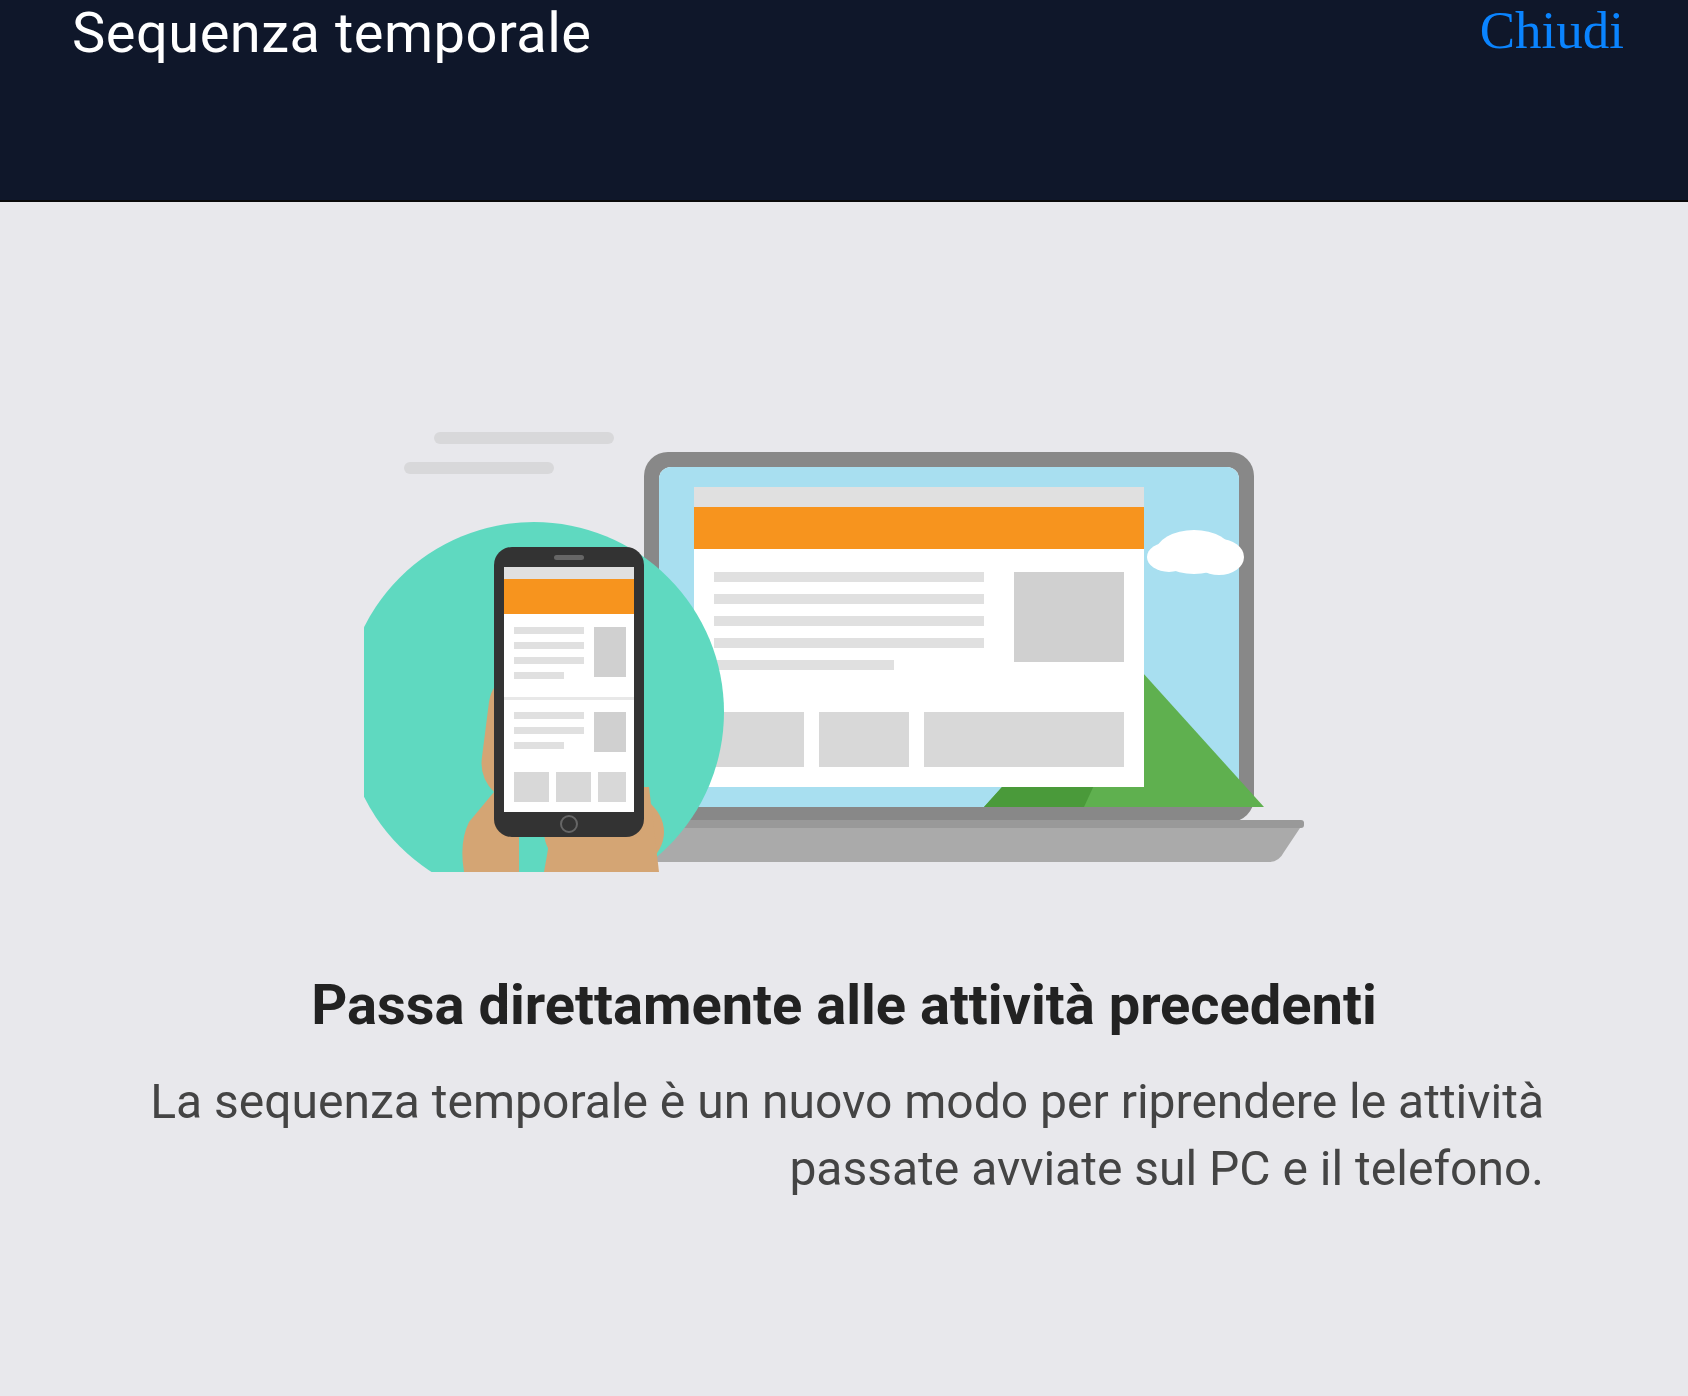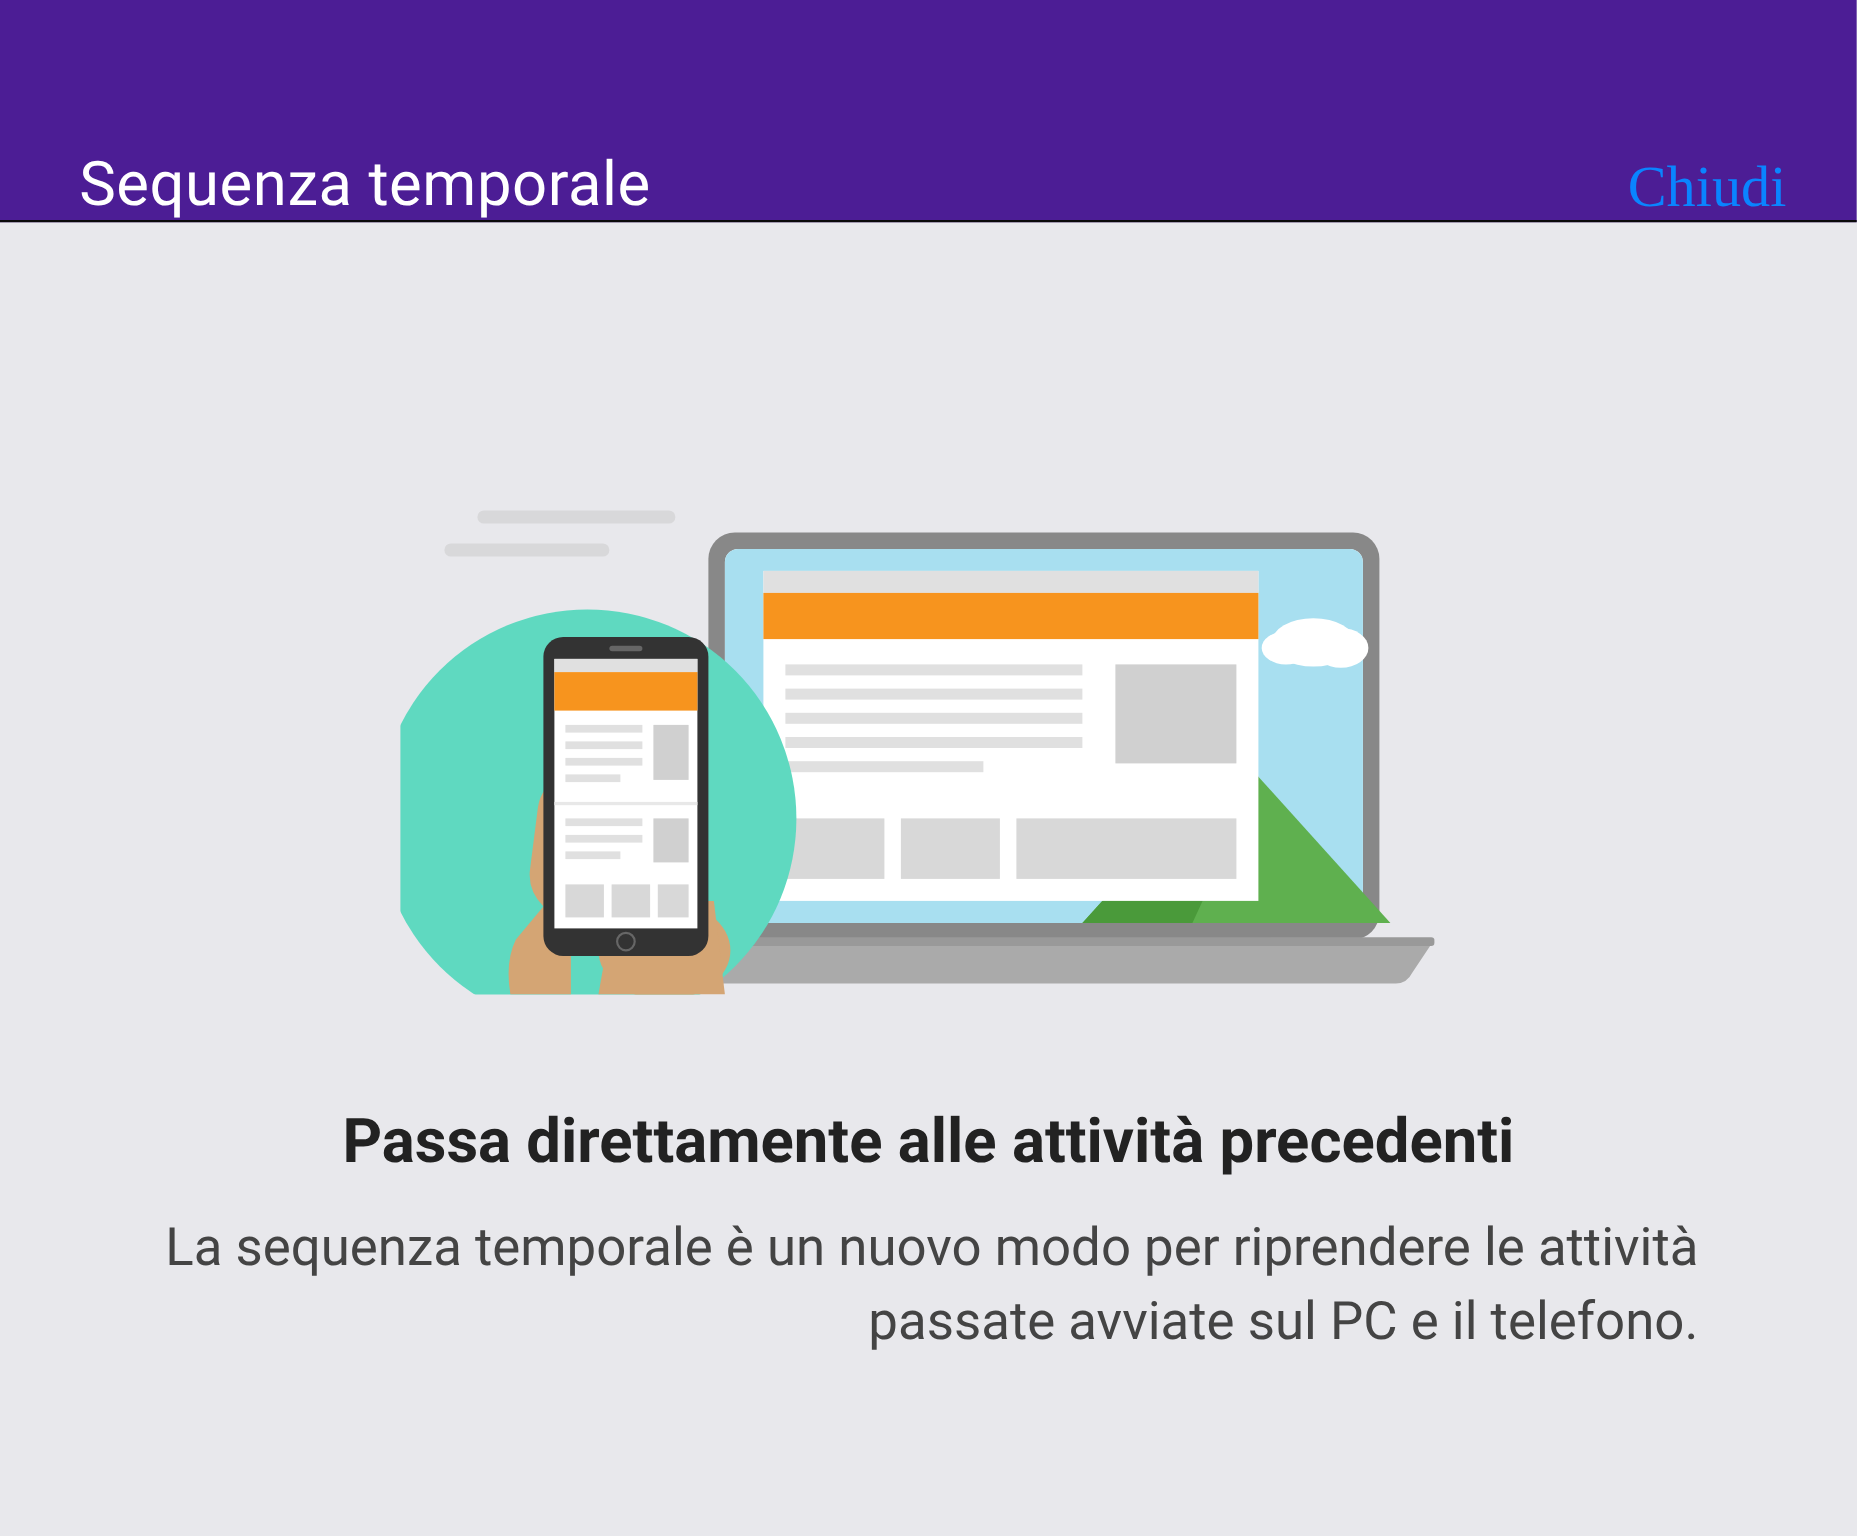--- a/index.html
+++ b/index.html
@@ -10,24 +10,24 @@
     
     body {
       font-family: -apple-system, BlinkMacSystemFont, 'Segoe UI', Roboto, Helvetica, Arial, sans-serif;
       background: #e8e8ec;
       width: 1688px;
       height: 1396px;
       overflow: hidden;
     }
     
     .header {
-      background: #4c1d95;
+      background: #0f172a;
       height: 202px;
       display: flex;
-      align-items: flex-end;
+      align-items: flex-start;
       justify-content: space-between;
       padding: 0 64px 0 72px;
       border-bottom: 2px solid #0a0a0a;
     }
     
     .header-title {
       color: #ffffff;
       font-size: 56px;
       font-weight: 400;
       letter-spacing: 0.5px;
@@ -41,21 +41,20 @@
       background: none;
       border: none;
       font-family: Liberation Serif, serif;
     }
     
     .content {
       display: flex;
       flex-direction: column;
       align-items: center;
       padding-top: 190px;
-      margin-top: 32px;
     }
     
     .illustration {
       width: 960px;
       height: 480px;
       position: relative;
       margin-bottom: 100px;
     }
     
     .content-title {

